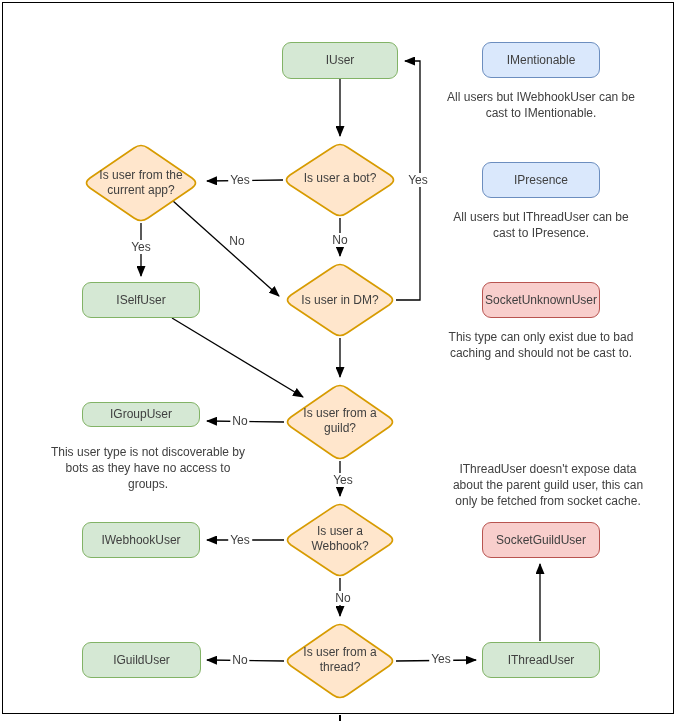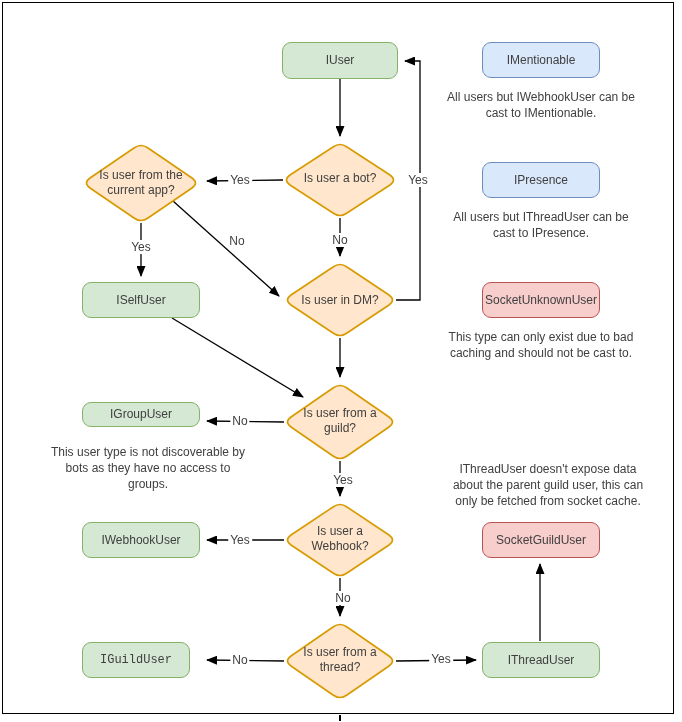--- a/index.html
+++ b/index.html
@@ -72,21 +72,21 @@
     <path class="diamond" d="M333,627 Q340,622 347,627 L389,656 Q396,661 389,666 L347,695 Q340,700 333,695 L291,666 Q284,661 291,656 Z"></path>
   </svg>
 
   <div class="node green" style="left:282px; top:42px; width:116px; height:37px;">IUser</div>
   <div class="node blue" style="left:482px; top:42px; width:118px; height:36px;">IMentionable</div>
   <div class="node blue" style="left:482px; top:162px; width:118px; height:36px;text-align:right;">IPresence</div>
   <div class="node red" style="left:482px; top:282px; width:118px; height:36px;">SocketUnknownUser</div>
   <div class="node green" style="left:82px; top:282px; width:118px; height:36px;">ISelfUser</div>
   <div class="node green" style="left:82px; top:402px; width:118px; height:25px;">IGroupUser</div>
   <div class="node green" style="left:82px; top:522px; width:118px; height:36px;">IWebhookUser</div>
-  <div class="node green" style="left:82px; top:642px; width:108px; height:36px;font-family:Liberation Mono, monospace;">IGuildUser</div>
+  <div class="node green" style="left:82px; top:642px; width:119px; height:36px;">IGuildUser</div>
   <div class="node green" style="left:482px; top:642px; width:118px; height:36px;">IThreadUser</div>
   <div class="node red" style="left:482px; top:522px; width:118px; height:36px;">SocketGuildUser</div>
 
   <div class="dlabel" style="left:340px; top:178px;">Is user a bot?</div>
   <div class="dlabel" style="left:141px; top:183px;">Is user from the
 current app?</div>
   <div class="dlabel" style="left:340px; top:300px;">Is user in DM?</div>
   <div class="dlabel" style="left:340px; top:421px;">Is user from a
 guild?</div>
   <div class="dlabel" style="left:340px; top:539px;">Is user a

